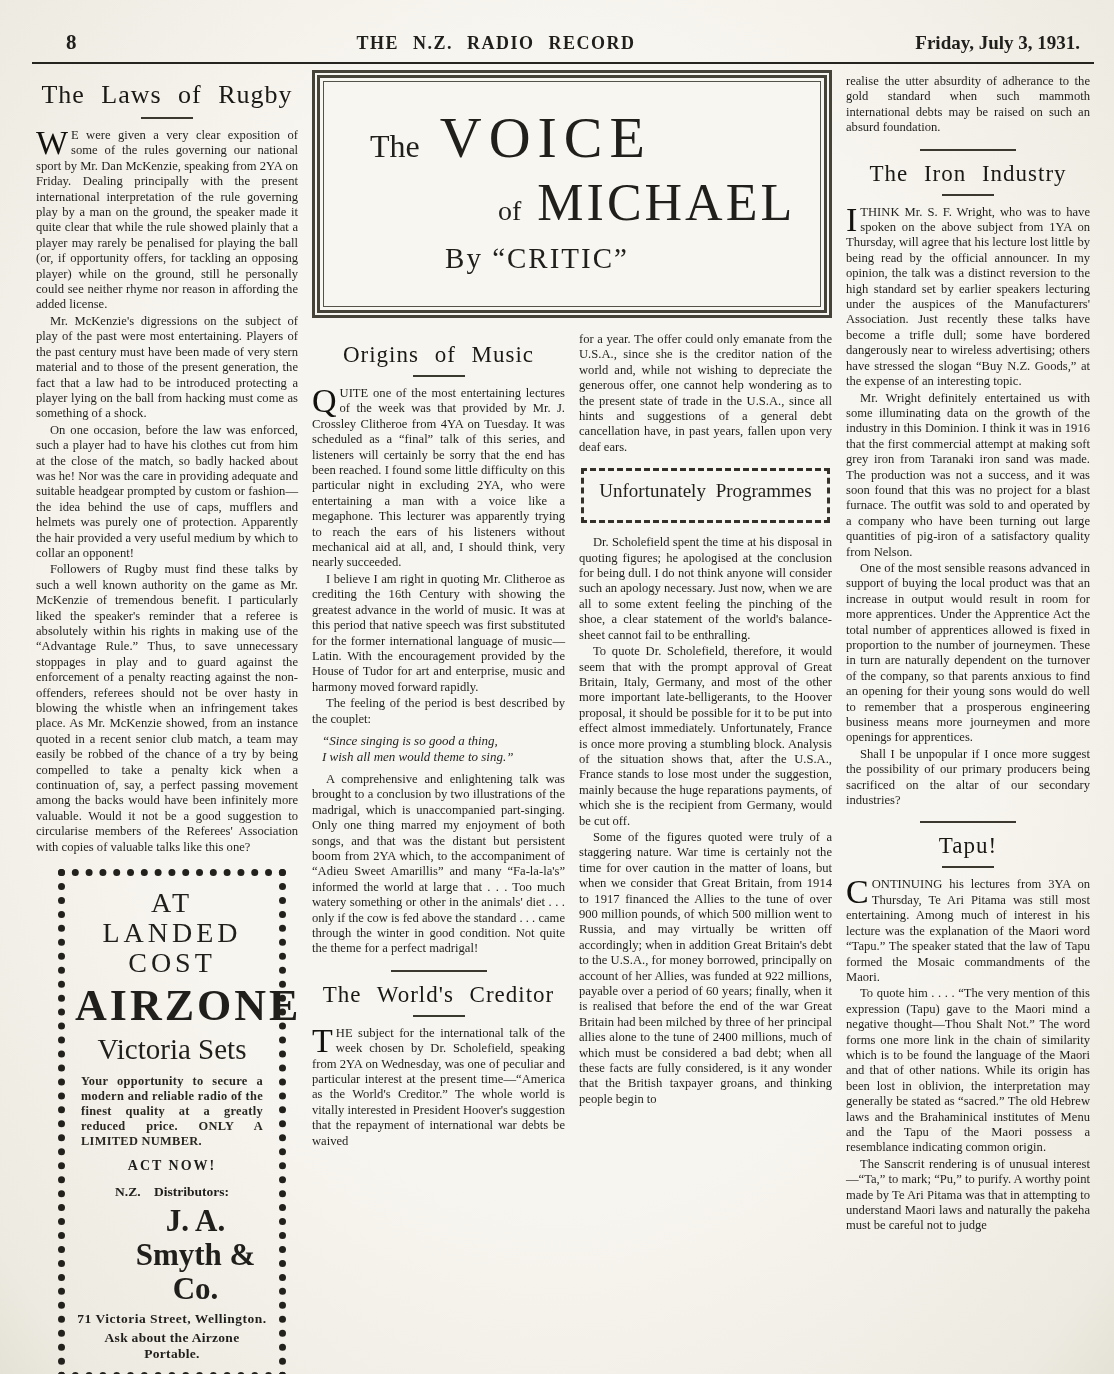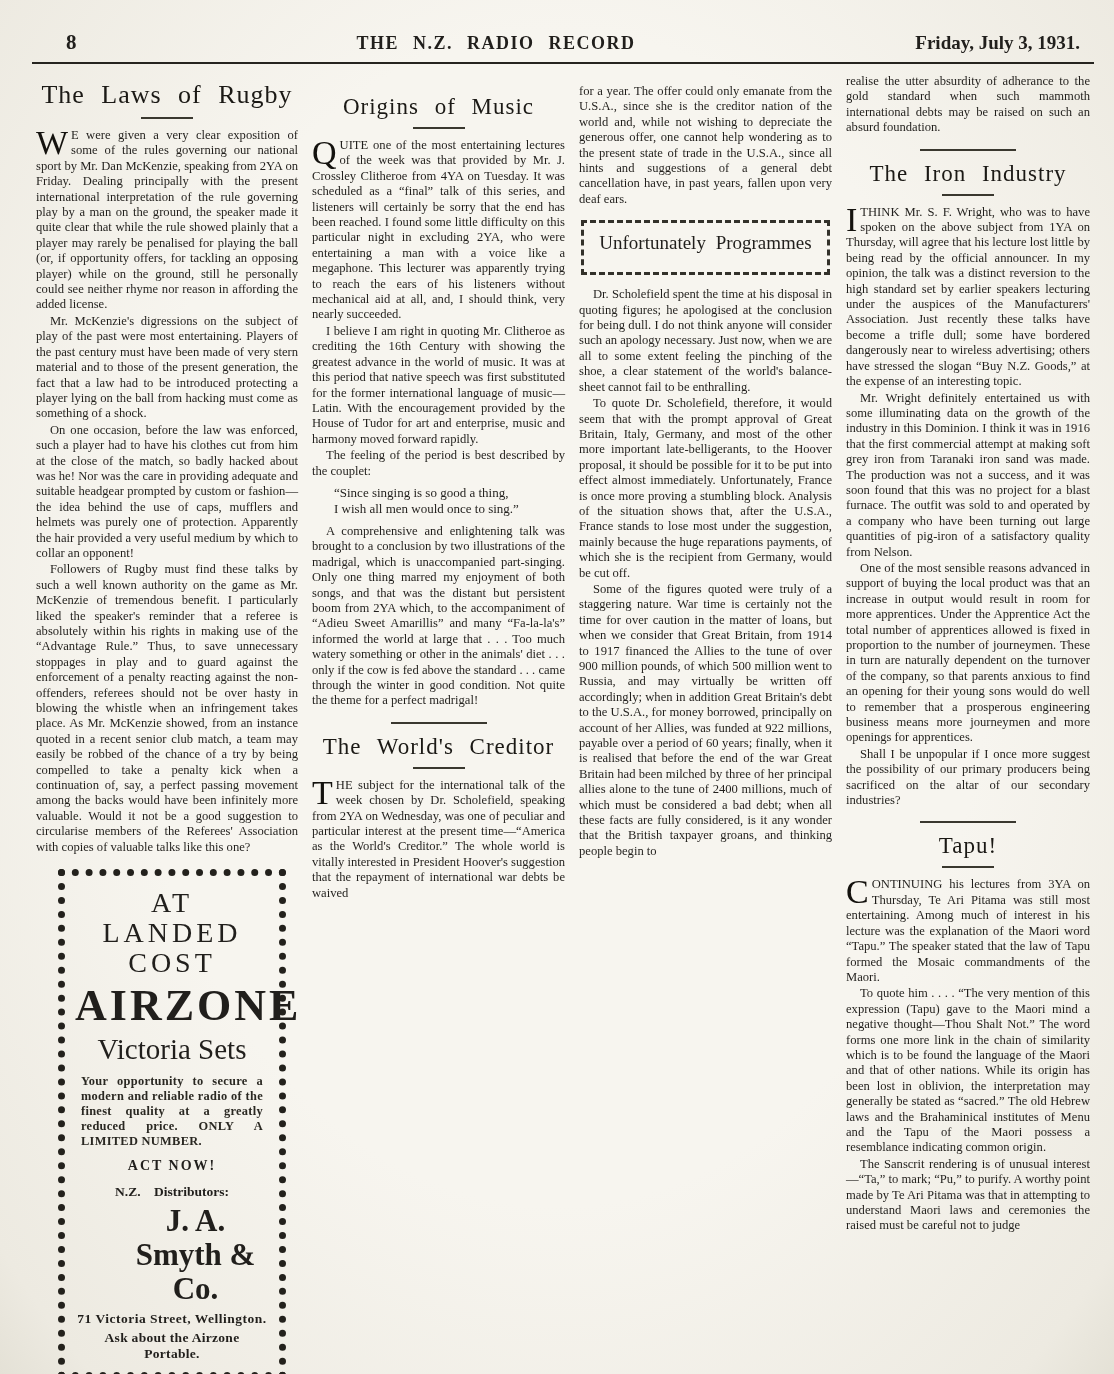--- a/index.html
+++ b/index.html
@@ -26,21 +26,21 @@
   
   .headline { font-size:26px; font-weight:normal; text-align:center; letter-spacing:1px; word-spacing:9px; margin-top:10px; color:#1b1915; }
   .hl-sm { font-size:23px; }
   .hdiv { width:52px; border-top:2px solid #3a382f; margin:7px auto 9px; }
   .adiv { width:96px; border-top:2px solid #3a382f; margin:13px auto 2px; }
   p.b { font-size:12.6px; line-height:15.4px; text-align:justify; text-indent:14px; margin:0; }
   p.b.ni { text-indent:0; }
   p.b + p.b { margin-top:1px; }
   p.dc { text-indent:0; }
   p.dc::first-letter { float:left; font-size:34px; line-height:25px; padding:2px 3px 0 0; color:#14120e; }
-  .couplet { font-size:13px; line-height:16.5px; margin:6px 0 6px 22px; }
+  .couplet { font-size:13px; font-style:italic; line-height:16.5px; margin:6px 0 6px 10px; }
   
   .vbox { border:8px double #45423a; outline:1px solid #55524a; outline-offset:-12px;
           height:248px; padding:26px 20px 14px 20px; background:#f8f6f0; }
   .v-r1 { margin-left:30px; }
   .v-the { font-size:32px; }
   .v-voice { font-size:58px; letter-spacing:7px; margin-left:20px; }
   .v-r2 { margin-left:158px; margin-top:2px; }
   .v-of { font-size:28px; }
   .v-michael { font-size:52px; letter-spacing:3px; margin-left:16px; }
   .v-r3 { text-align:center; margin-top:10px; margin-right:70px; font-size:29px; letter-spacing:2px; }
@@ -94,33 +94,42 @@
         <div class="act">ACT NOW!</div>
         <div class="dist">N.Z. Distributors:</div>
         <div class="co">J. A. Smyth &amp; Co.</div>
         <div class="addr">71 Victoria Street, Wellington.</div>
         <div class="tag">Ask about the Airzone Portable.</div>
       </div>
     </div>
 
     <div class="mid">
 
+      <div class="vbox">
+        <div class="v-r1">
+          <span class="v-the">The</span><span class="v-voice">VOICE</span>
+        </div>
+        <div class="v-r2">
+          <span class="v-of">of</span><span class="v-michael">MICHAEL</span>
+        </div>
+        <div class="v-r3">By “CRITIC”</div>
+      </div>
 
       <div class="innercols">
 
         <div class="c2">
           <article>
             <h2 class="headline hl-sm">Origins of Music</h2>
             <div class="hdiv"></div>
             <p class="b dc">QUITE one of the most entertaining lectures of the week was that provided by Mr. J. Crossley Clitheroe from 4YA on Tuesday. It was scheduled as a “final” talk of this series, and listeners will certainly be sorry that the end has been reached. I found some little difficulty on this particular night in excluding 2YA, who were entertaining a man with a voice like a megaphone. This lecturer was apparently trying to reach the ears of his listeners without mechanical aid at all, and, I should think, very nearly succeeded.</p>
             <p class="b">I believe I am right in quoting Mr. Clitheroe as crediting the 16th Century with showing the greatest advance in the world of music. It was at this period that native speech was first substituted for the former international language of music—Latin. With the encouragement provided by the House of Tudor for art and enterprise, music and harmony moved forward rapidly.</p>
             <p class="b">The feeling of the period is best described by the couplet:</p>
             <div class="couplet">
               <div>“Since singing is so good a thing,</div>
-              <div>I wish all men would once to sing.”</div>
+              <div>I wish all men would theme to sing.”</div>
             </div>
             <p class="b">A comprehensive and enlightening talk was brought to a conclusion by two illustrations of the madrigal, which is unaccompanied part-singing. Only one thing marred my enjoyment of both songs, and that was the distant but persistent boom from 2YA which, to the accompaniment of “Adieu Sweet Amarillis” and many “Fa-la-la's” informed the world at large that . . . Too much watery something or other in the animals' diet . . . only if the cow is fed above the standard . . . came through the winter in good condition. Not quite the theme for a perfect madrigal!</p>
           </article>
 
           <div class="adiv"></div>
 
           <article>
             <h2 class="headline hl-sm">The World's Creditor</h2>
             <div class="hdiv"></div>
             <p class="b dc">THE subject for the international talk of the week chosen by Dr. Scholefield, speaking from 2YA on Wednesday, was one of peculiar and particular interest at the present time—“America as the World's Creditor.” The whole world is vitally interested in President Hoover's suggestion that the repayment of international war debts be waived</p>
@@ -156,18 +165,18 @@
         <p class="b">Shall I be unpopular if I once more suggest the possibility of our primary producers being sacrificed on the altar of our secondary industries?</p>
       </article>
 
       <div class="adiv"></div>
 
       <article>
         <h2 class="headline hl-sm">Tapu!</h2>
         <div class="hdiv"></div>
         <p class="b dc">CONTINUING his lectures from 3YA on Thursday, Te Ari Pitama was still most entertaining. Among much of interest in his lecture was the explanation of the Maori word “Tapu.” The speaker stated that the law of Tapu formed the Mosaic commandments of the Maori.</p>
         <p class="b">To quote him . . . . “The very mention of this expression (Tapu) gave to the Maori mind a negative thought—Thou Shalt Not.” The word forms one more link in the chain of similarity which is to be found the language of the Maori and that of other nations. While its origin has been lost in oblivion, the interpretation may generally be stated as “sacred.” The old Hebrew laws and the Brahaminical institutes of Menu and the Tapu of the Maori possess a resemblance indicating common origin.</p>
-        <p class="b">The Sanscrit rendering is of unusual interest—“Ta,” to mark; “Pu,” to purify. A worthy point made by Te Ari Pitama was that in attempting to understand Maori laws and ceremonies the raised must be careful not to judge</p>
+        <p class="b">The Sanscrit rendering is of unusual interest—“Ta,” to mark; “Pu,” to purify. A worthy point made by Te Ari Pitama was that in attempting to understand Maori laws and naturally the pakeha must be careful not to judge</p>
       </article>
     </div>
 
   </div>
 </div>
 
 </body></html>

